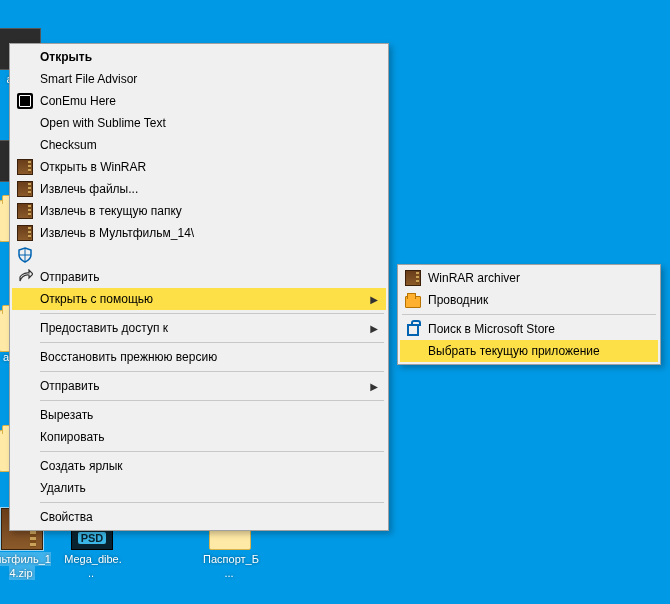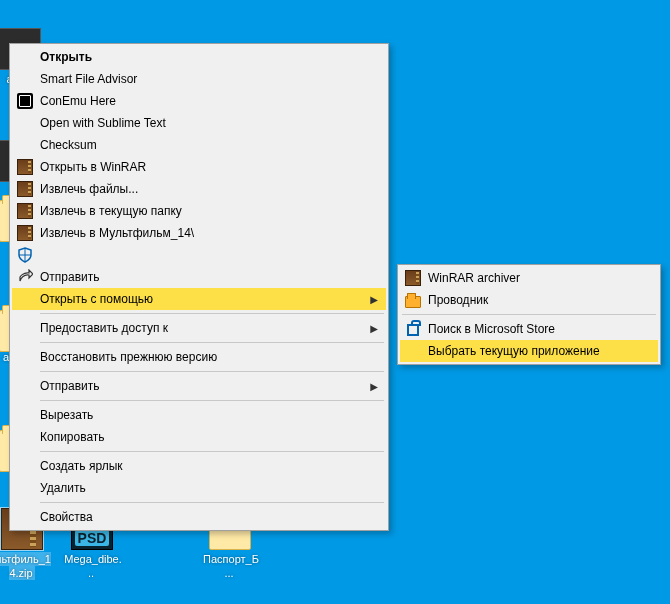--- a/index.html
+++ b/index.html
@@ -46,21 +46,21 @@
   .desktop-icon .ic.zip::after{
     content:""; position:absolute; left:28px; top:4px; width:6px; height:34px;
     background: repeating-linear-gradient(#caa35a 0 3px,#7a4a18 3px 6px);
   }
   .desktop-icon .ic.psd {
     background:#0a2330; border:1px solid #000; color:#3ab7e6;
     display:flex; flex-direction:column; align-items:center; justify-content:center;
     font-weight:bold;
   }
   .desktop-icon .ic.psd .ps { font-size:14px; }
-  .desktop-icon .ic.psd .psd { font-size:14px; background:#3ab7e6; color:#0a2330; padding:0 3px; border-radius:2px; margin-top:2px;}
+  .desktop-icon .ic.psd .psd { font-size:11px; background:#3ab7e6; color:#0a2330; padding:0 3px; border-radius:2px; margin-top:2px;}
   .desktop-icon .lbl {
     font-size: 11px;
     line-height: 13px;
     text-shadow: 0 0 3px rgba(0,0,0,.5);
     word-break: break-word;
     padding: 1px 2px;
   }
   .desktop-icon.sel .lbl { background: rgba(255,255,255,.25); }
   .desktop-icon.sel .ic { outline: 1px solid rgba(255,255,255,.6); }
 

